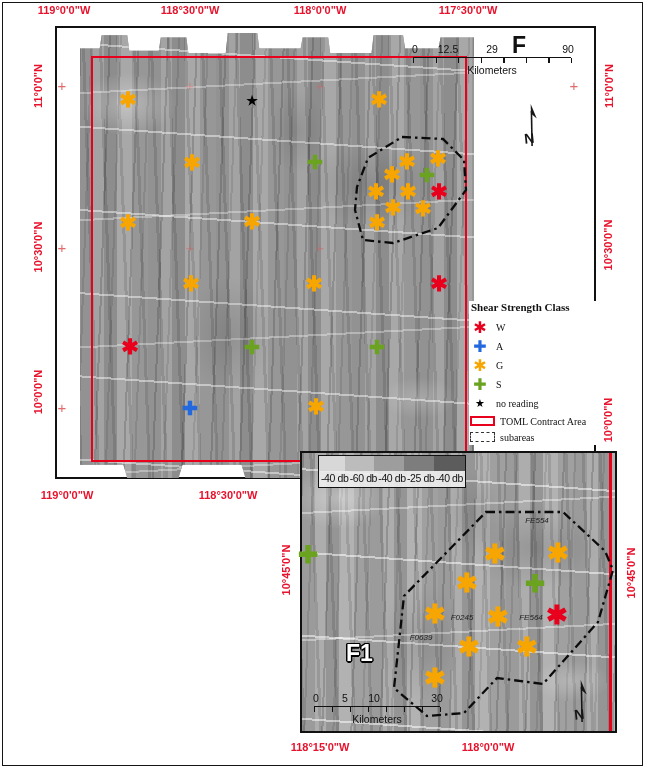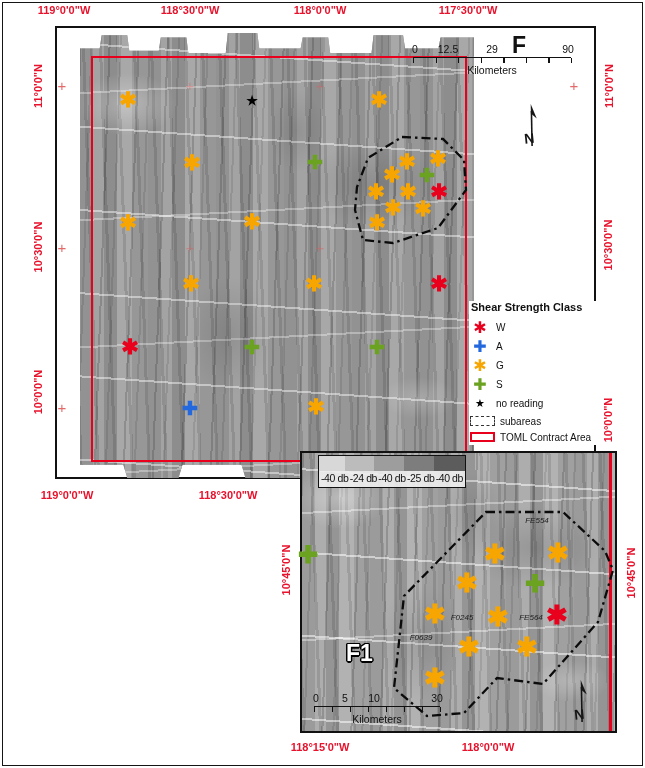--- a/index.html
+++ b/index.html
@@ -34,21 +34,21 @@
   .scalebar{position:absolute;color:#111;}
   .sb-num{position:absolute;top:0;transform:translateX(-50%);font-size:10.5px;white-space:nowrap;}
   .sb-bar{position:absolute;top:14px;height:0;border-top:1.7px solid #111;}
   .sb-tick{position:absolute;top:0;width:1.3px;height:5px;background:#111;}
   .sb-unit{position:absolute;top:21px;transform:translateX(-50%);font-size:10.5px;white-space:nowrap;}
   
   .north-arrow{position:absolute;transform:rotate(-6deg);}
   .main-north{left:520px;top:102px;}
   .inset-north{left:570px;top:678px;}
   
-  .legend{position:absolute;left:469px;top:301px;width:127px;background:#fff;}
+  .legend{position:absolute;left:469px;top:301px;width:127px;background:#fff;font-family:Liberation Serif, serif;}
   .legend-title{font-size:11px;font-weight:bold;color:#111;margin:0 0 5px 2px;white-space:nowrap;}
   .legend-row{display:flex;align-items:center;height:19px;}
   .legend-glyph{width:22px;text-align:center;line-height:1;}
   .legend-label{font-size:10px;color:#111;margin-left:5px;white-space:nowrap;}
   .legend-swatch-row{display:flex;align-items:center;height:16px;}
   .swatch{width:25px;height:10px;box-sizing:border-box;background:#fff;margin-left:1px;}
   .swatch-subareas{border:1.2px dashed #333;}
   .swatch-toml{border:2.5px solid var(--map-red);}
   
   .inset-frame{position:absolute;left:300px;top:451px;width:317px;height:282px;border:2px solid #111;box-sizing:border-box;background:#a2a2a2;}
@@ -119,39 +119,39 @@
         </div>
         <div class="legend-row">
           <span class="legend-glyph" style="color: rgb(107, 163, 33); font-size: 16px;">✚</span>
           <span class="legend-label">S</span>
         </div>
         <div class="legend-row">
           <span class="legend-glyph" style="color: rgb(0, 0, 0); font-size: 11px;">★</span>
           <span class="legend-label">no reading</span>
         </div>
         <div class="legend-swatch-row">
+          <span class="swatch swatch-toml"></span>
+          <span class="legend-label">TOML Contract Area</span>
+        </div>
+        <div class="legend-swatch-row">
           <span class="swatch swatch-subareas"></span>
           <span class="legend-label">subareas</span>
-        </div>
-        <div class="legend-swatch-row">
-          <span class="swatch swatch-toml"></span>
-          <span class="legend-label">TOML Contract Area</span>
         </div>
       </div>
   </div>
 
   <div class="inset-frame"></div>
   <div class="mosaic inset-mosaic"></div>
   <div class="inset-redline"></div>
 
   <div class="db-box">
     <div class="db-grad"></div>
     <div id="db-labels" class="db-labels">
         <span>-40 db</span>
-        <span>-24 db</span>
+        <span>-60 db</span>
         <span>-40 db</span>
         <span>-25 db</span>
         <span>-40 db</span>
       </div>
   </div>
 
   <svg id="poly-layer" width="645" height="768" viewBox="0 0 645 768">
     <polygon id="poly-main" class="subarea-poly" points="402,137 443,139 464,160 466,190 438,228 393,243 363,240 355,210 357,187 368,158"></polygon>
     <polygon id="poly-inset" class="subarea-poly" points="486,512 563,512 605,551 613,570 598,622 543,684 497,678 464,713 427,716 394,688 404,596"></polygon>
   </svg>

